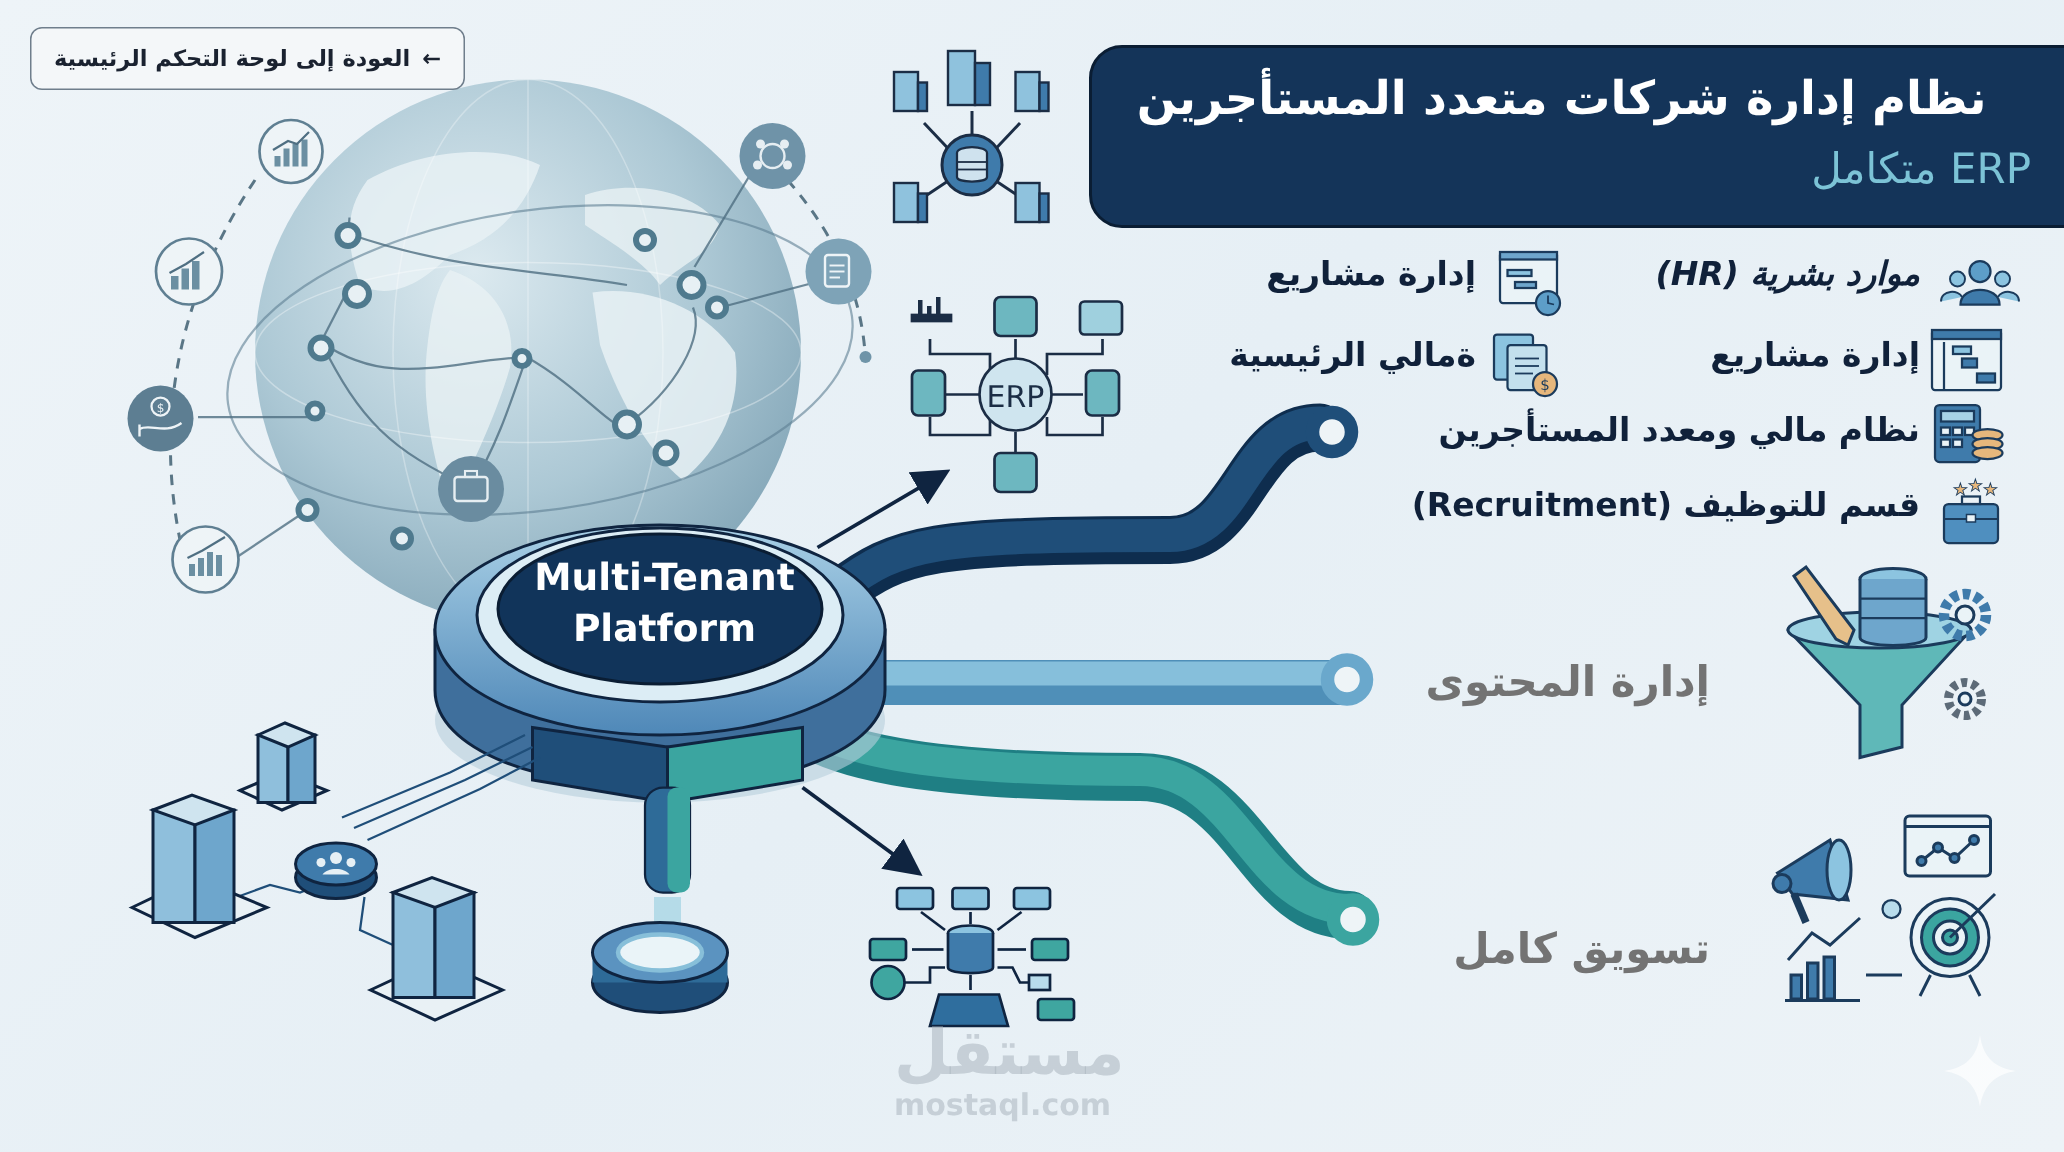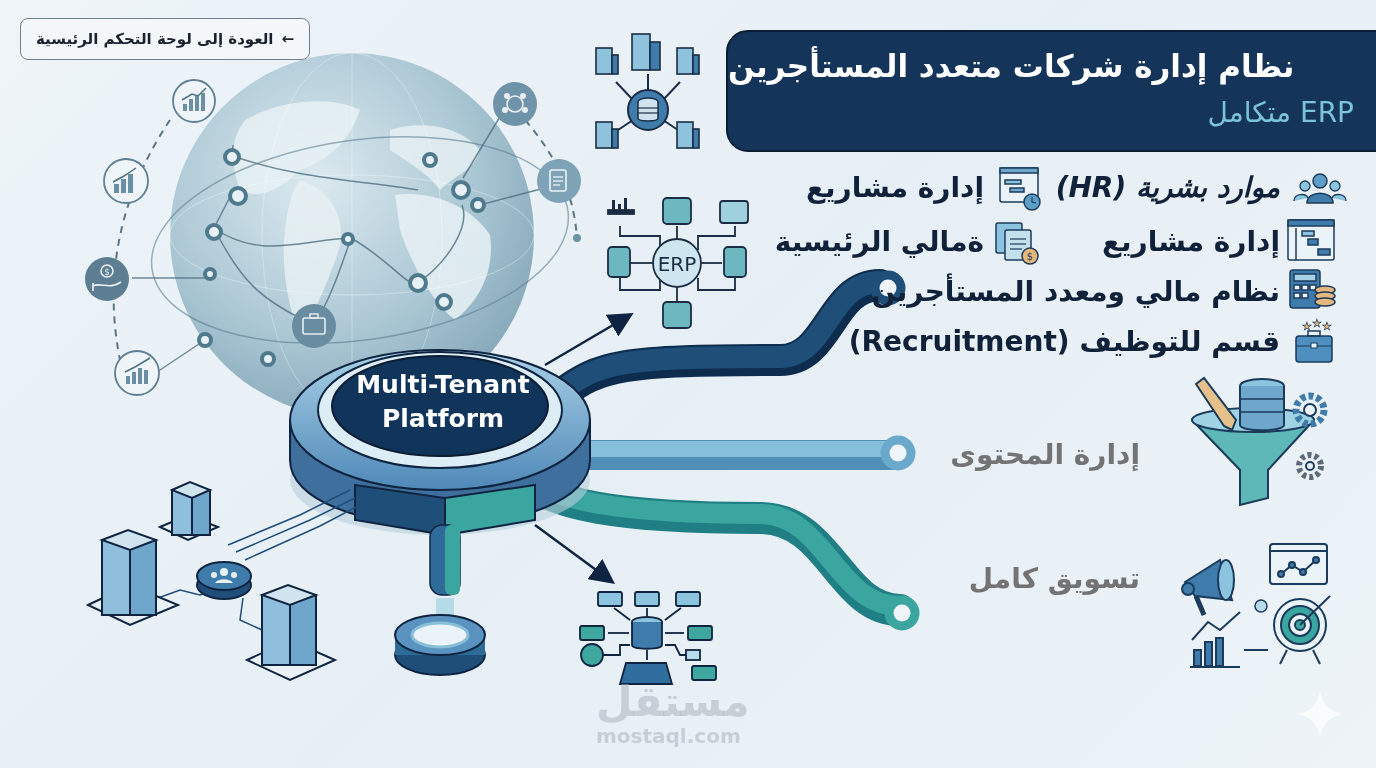--- a/index.html
+++ b/index.html
@@ -20,27 +20,27 @@
       direction: rtl; font-size: 15px; font-weight: bold; color: #1a2230; cursor: pointer;
     }
 
     
     .title-box {
       position: absolute; left: 726px; top: 30px; width: 660px; height: 122px;
       background: #143459; border-radius: 22px 0 0 22px;
       border: 2px solid #0a1d33;
       direction: rtl; padding: 14px 30px 0 0;
     }
-    .title-main { font-size: 31px; font-weight: bold; color: #ffffff; line-height: 1.3; text-align: left; }
+    .title-main { font-size: 31px; font-weight: bold; color: #ffffff; line-height: 1.3; text-align: center; }
     .title-sub { font-size: 28px; color: #7cc3d6; margin-top: 10px; text-align: right; }
 
     
     .feature {
       position: absolute; direction: rtl; display: flex; gap: 10px;
-      font-size: 28px; font-weight: bold; color: #10213a; white-space: nowrap;
+      font-size: 22px; font-weight: bold; color: #10213a; white-space: nowrap;
     }
 
     .section-label {
       position: absolute; direction: rtl; font-size: 28px; font-weight: bold; color: #737373; white-space: nowrap;
     }
 
     .hub-label {
       position: absolute; left: 318px; top: 368px; width: 250px; text-align: center;
       font-family: "DejaVu Sans", sans-serif; font-size: 25px; font-weight: bold; color: #fff; line-height: 1.35;
     }
@@ -447,20 +447,20 @@
 <div class="feature" style="right:392px; top:171px;">
   <span>إدارة مشاريع</span>
 </div>
 <div class="feature" style="right:392px; top:225px;">
   <span>ةمالي الرئيسية</span>
 </div>
 
 <div class="section-label" style="right:236px; top:438px;">
   <span>إدارة المحتوى</span>
 </div>
-<div class="section-label" style="right:236px; top:562px;margin-left:40px;">
+<div class="section-label" style="right:236px; top:616px;margin-left:40px;">
   <span>تسويق كامل</span>
 </div>
 
 <div class="watermark">
   <div class="ar">مستقل</div>
   <div class="en">mostaql.com</div>
 </div>
 
 </body></html>

